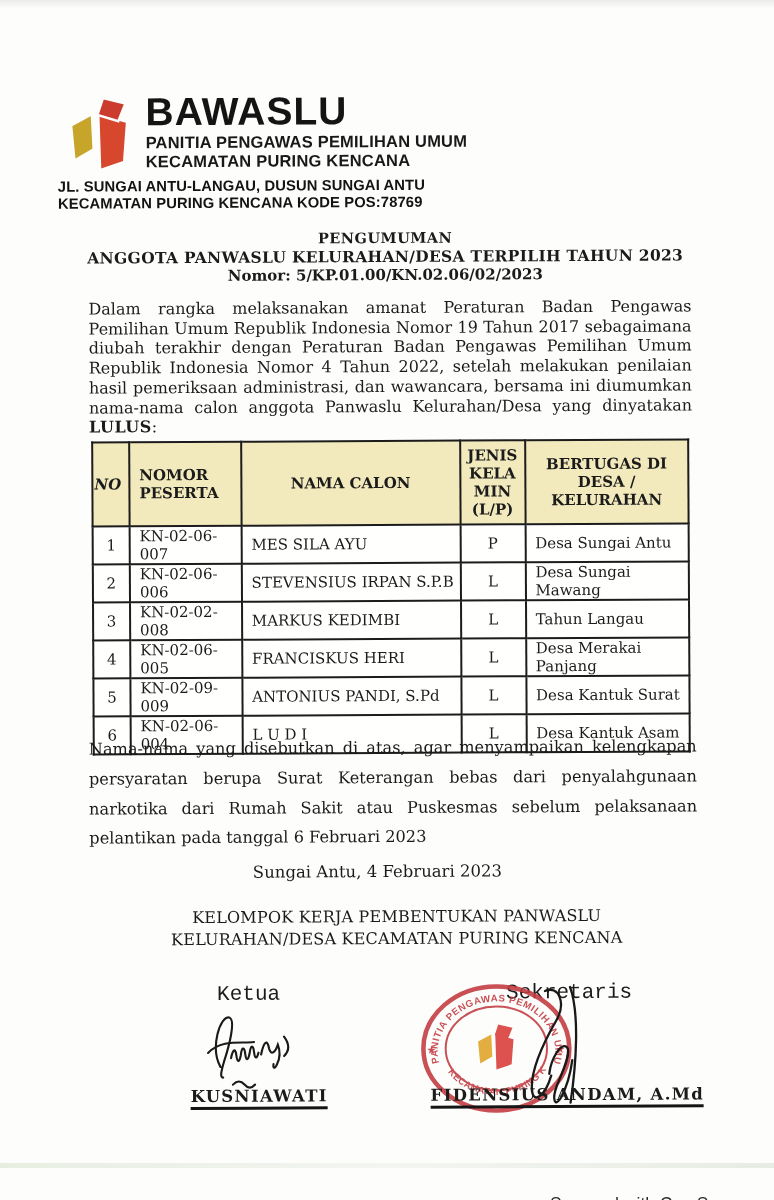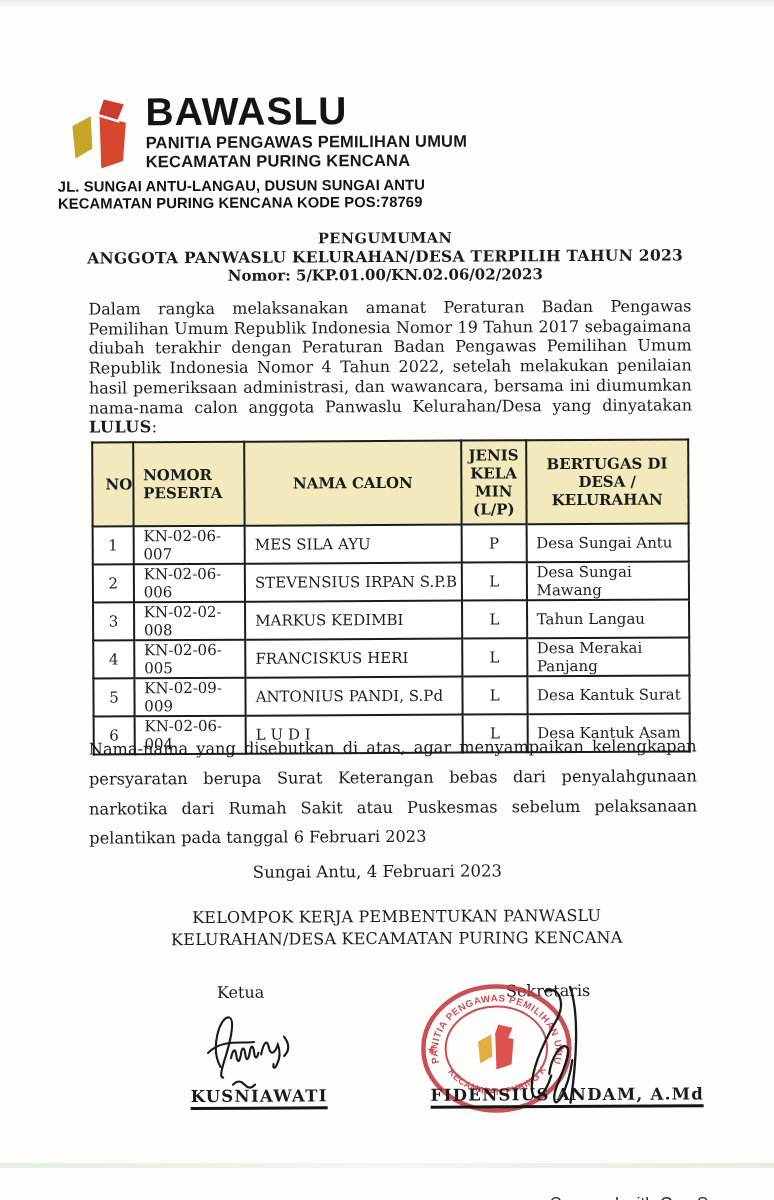--- a/index.html
+++ b/index.html
@@ -35,26 +35,26 @@
   .para2 { position:absolute; left:88px; top:733px; width:608px;
            font-size:16.2px; line-height:29.8px; text-align:justify; }
   
   .tbl { position:absolute; left:92px; top:440px; width:598px; border-collapse:collapse; }
   .tbl th, .tbl td { border:2px solid #1c1c1c; font-size:15px; }
   .tbl thead th { background:#f2eabc; font-weight:bold; height:84px; line-height:18px;
                   white-space:pre-line; vertical-align:middle; }
   .tbl tbody td { background:#fffffe; height:31px; vertical-align:middle; }
   .al { text-align:left; padding-left:9px; }
   .ac { text-align:center; }
-  .th-no { text-align:left; padding-left:12px; }
+  .th-no { text-align:left; padding-left:1px;font-style:italic; }
   
   .place-date { position:absolute; left:0; top:862px; width:752px; text-align:center; font-size:16.5px; }
   .committee { position:absolute; left:0; top:906px; width:790px; text-align:center;
                font-size:16px; line-height:21.5px; letter-spacing:0.2px; }
-  .role { position:absolute; font-size:16px; }
+  .role { position:absolute; font-size:21px;font-family:Liberation Mono, monospace; }
   .role-left { left:215px; top:982px; }
   .role-right { left:504px; top:982px; }
   .sig-left { position:absolute; left:190px; top:1006px; width:118px; height:84px; }
   .sig-right { position:absolute; left:490px; top:986px; width:102px; height:130px; }
   .stamp { position:absolute; left:417px; top:983px; width:154px; height:132px; opacity:0.88; }
   .sign-name { position:absolute; top:1086px; font-size:16.5px; font-weight:bold; letter-spacing:1.3px;
                border-bottom:3px solid #151515; padding-bottom:1px; }
   .name-left { left:188px; }
   .name-right { left:428px; }
   

